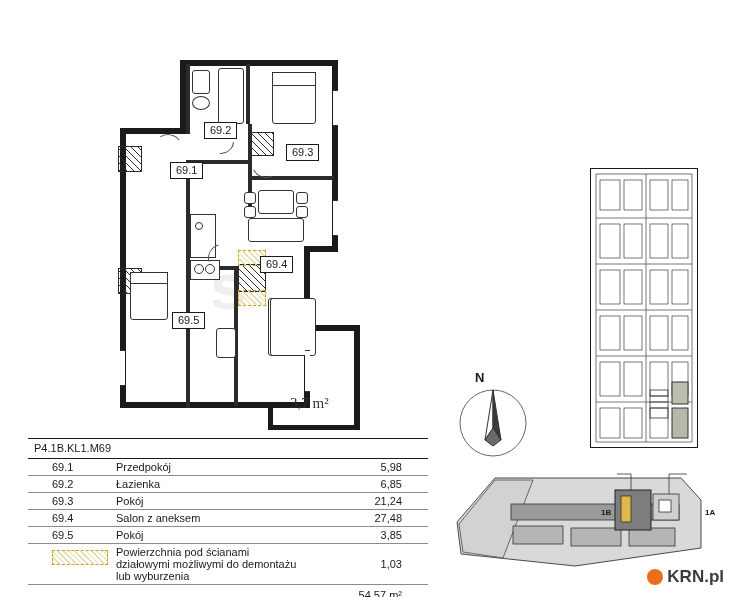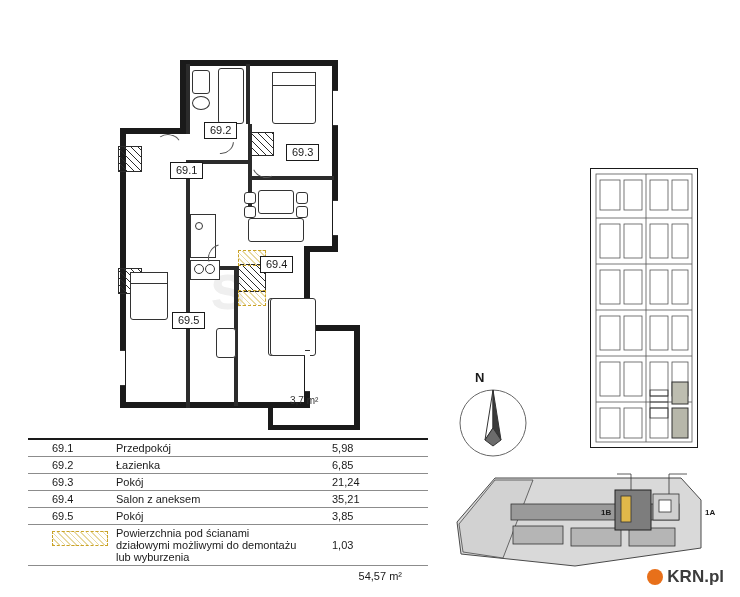--- a/index.html
+++ b/index.html
@@ -39,22 +39,23 @@
     position:absolute;
     border:1px solid #1a1a1a;
     background:#ffffff;
     font-size:11px;
     padding:1px 5px;
     line-height:13px;
     white-space:nowrap;
   }
   .balcony-label{
     position:absolute;
-    font-size:10px;
+    font-size:15px;
     color:#333;
+    font-family:Liberation Serif, serif;
   }
   .fixture{position:absolute;border:1px solid #333;background:#fff;}
   .fixture.round{border-radius:50%;}
   .fixture.soft{border-radius:3px;}
   .door-arc{
     position:absolute;
     border:1px solid #555;
     border-radius:50%;
     border-color:#555 transparent transparent transparent;
   }
@@ -68,21 +69,21 @@
   .legend{
     position:absolute;left:28px;top:438px;width:400px;z-index:3;
     font-size:11px;
   }
   .legend .hr{height:1px;background:#1a1a1a;width:100%;}
   .legend .code{padding:3px 4px 4px 6px;font-size:11px;}
   .legend table{border-collapse:collapse;width:100%;font-size:11px;}
   .legend td{padding:2px 4px;vertical-align:top;}
   .legend td.num{width:52px;padding-left:24px;}
   .legend td.name{}
-  .legend td.area{width:70px;padding-right:26px;}
+  .legend td.area{width:70px;text-align:right;padding-right:26px;}
   .legend tr.rowline td{border-bottom:1px solid #8c8c8c;}
   .swatch{
     display:inline-block;width:54px;height:13px;
     border:1px dashed #c9a227;
     background:repeating-linear-gradient(45deg,#e8d9a0 0 1px,transparent 1px 4px);
   }
   .total{text-align:right;padding:4px 26px 0 0;font-size:11px;}
 
   
   .compass{position:absolute;left:455px;top:370px;width:80px;height:100px;z-index:3;}
@@ -189,20 +190,21 @@
     <div class="roomlabel" style="left:84px;top:72px;">69.2</div>
     <div class="roomlabel" style="left:166px;top:94px;">69.3</div>
     <div class="roomlabel" style="left:140px;top:206px;">69.4</div>
     <div class="roomlabel" style="left:52px;top:262px;">69.5</div>
 
     <div class="balcony-label" style="left:170px;top:345px;">3,7 m²</div>
   </div>
 
   <div class="legend">
     <div class="hr"></div>
+    <div class="code">P4.1B.KL1.M69</div>
     <div class="hr"></div>
     <table>
       <tbody>
         <tr class="rowline">
           <td class="num">69.1</td>
           <td class="name">Przedpokój</td>
           <td class="area">5,98</td>
         </tr>
         <tr class="rowline">
           <td class="num">69.2</td>
@@ -210,21 +212,21 @@
           <td class="area">6,85</td>
         </tr>
         <tr class="rowline">
           <td class="num">69.3</td>
           <td class="name">Pokój</td>
           <td class="area">21,24</td>
         </tr>
         <tr class="rowline">
           <td class="num">69.4</td>
           <td class="name">Salon z aneksem</td>
-          <td class="area">35,21</td>
+          <td class="area">27,48</td>
         </tr>
         <tr class="rowline">
           <td class="num">69.5</td>
           <td class="name">Pokój</td>
           <td class="area">3,85</td>
         </tr>
         <tr class="rowline">
           <td class="num" style="padding-top:6px;">
             <span class="swatch"></span>
           </td>

